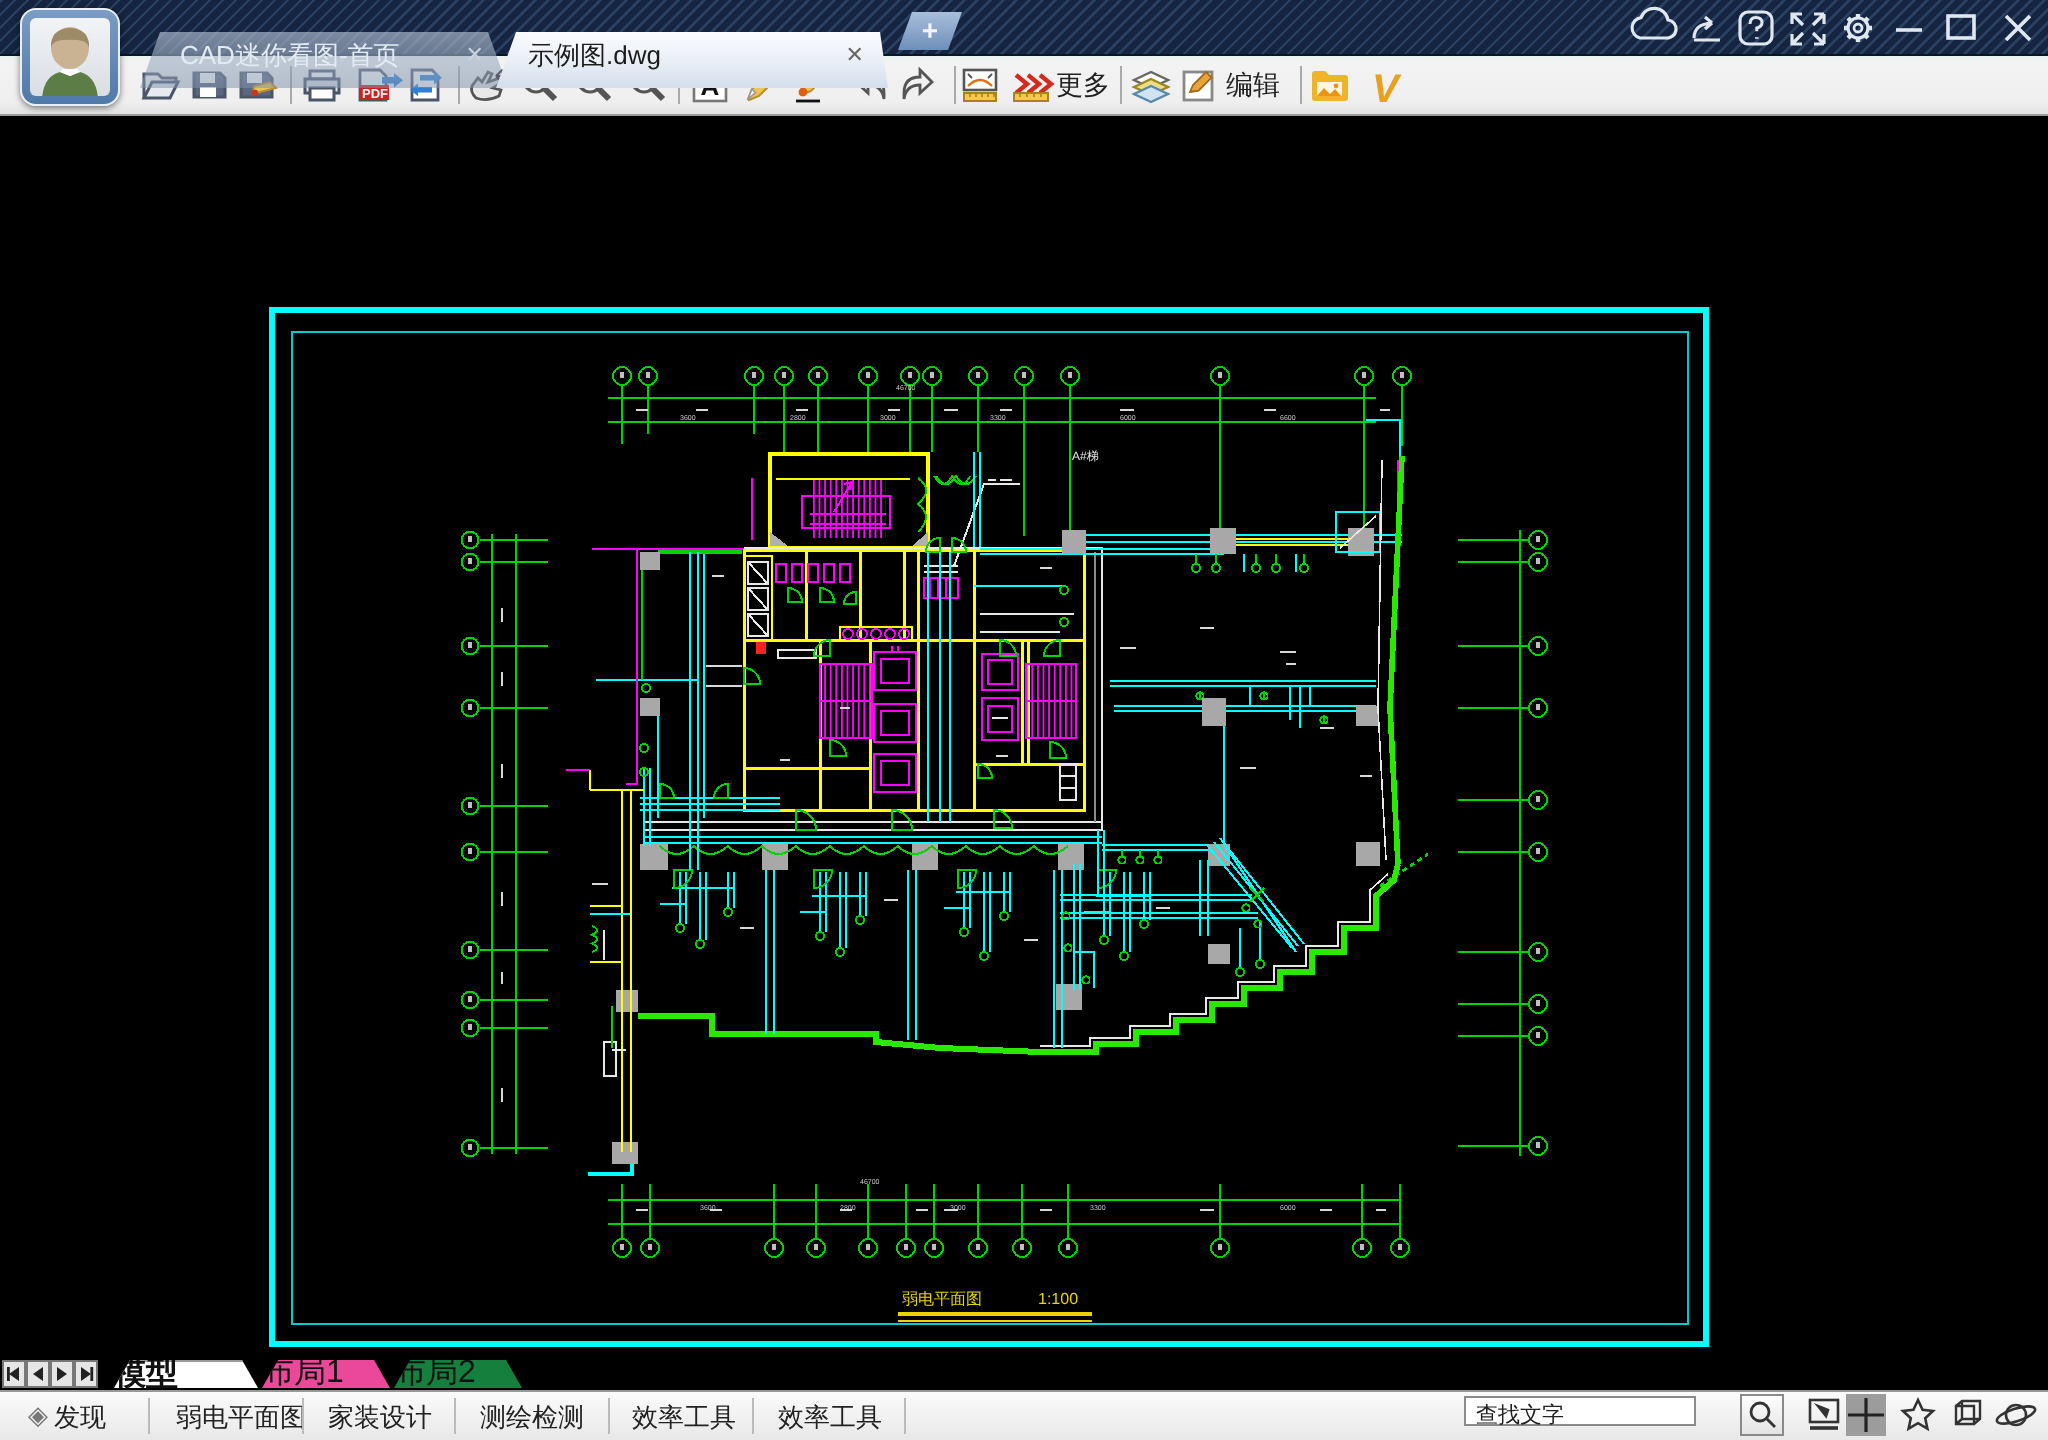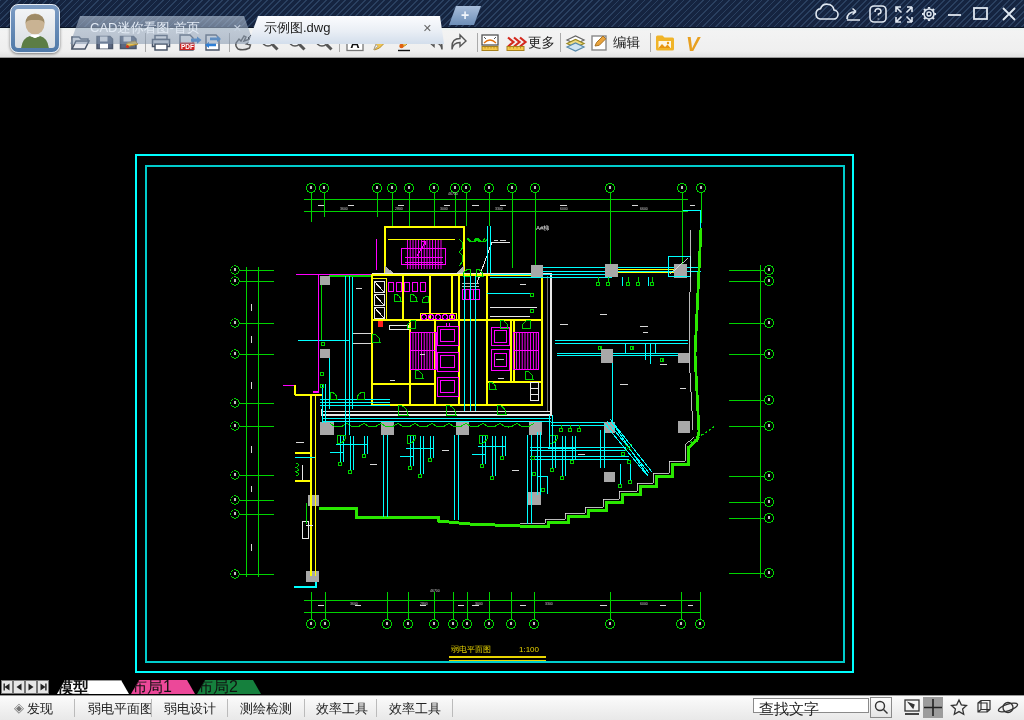--- a/index.html
+++ b/index.html
@@ -29,21 +29,21 @@
 
 #canvas { position:absolute; left:0; top:58px; width:1024px; height:637px; background:#000;margin-top:24px; }
 
 #sheetrow { position:absolute; left:0; top:680px; width:1024px; height:15px; z-index:10; }
 .sheet { position:absolute; top:0; height:14px; line-height:14px; font-size:16px; color:#111; text-align:left; }
 
 #bottombar { position:absolute; left:0; top:695px; width:1024px; height:25px;
   background:linear-gradient(180deg,#fbfbfb,#e8e8e8); border-top:1px solid #999; }
 .bitem { position:absolute; top:4px; font-size:13px; color:#222; }
 .bsep { position:absolute; top:3px; width:1px; height:18px; background:#bbb; }
-#findbox { position:absolute; left:753px; top:2px; width:116px; height:15px; background:#fff; border:1px solid #8a8a8a; font-size:15px; color:#222; padding:1px 0 0 5px; }
+#findbox { position:absolute; left:732px; top:2px; width:116px; height:15px; background:#fff; border:1px solid #8a8a8a; font-size:11px; color:#222; padding:1px 0 0 5px; }
 .bico { position:absolute; top:1px; width:22px; height:21px; }
 </style>
 </head>
 <body>
 <div id="app">
 
   <div id="titlebar"></div>
 
   <div class="tab" id="tab1">CAD迷你看图-首页<span class="x">✕</span></div>
 
@@ -763,21 +763,21 @@
 
   <div id="bottombar">
 
     <span class="bitem" style="left:14px;color:#777">◈</span>
     <span class="bitem" style="left:27px">发现</span>
     <span class="bsep" style="left:74px"></span>
 
     <span class="bitem" style="left:88px">弱电平面图</span>
     <span class="bsep" style="left:151px"></span>
 
-    <span class="bitem" style="left:164px">弱电设计</span>
+    <span class="bitem" style="left:164px">家装设计</span>
     <span class="bsep" style="left:227px"></span>
 
     <span class="bitem" style="left:240px">测绘检测</span>
     <span class="bsep" style="left:304px"></span>
 
     <span class="bitem" style="left:316px">效率工具</span>
     <span class="bsep" style="left:376px"></span>
 
     <span class="bitem" style="left:389px">效率工具</span>
     <span class="bsep" style="left:452px"></span>

